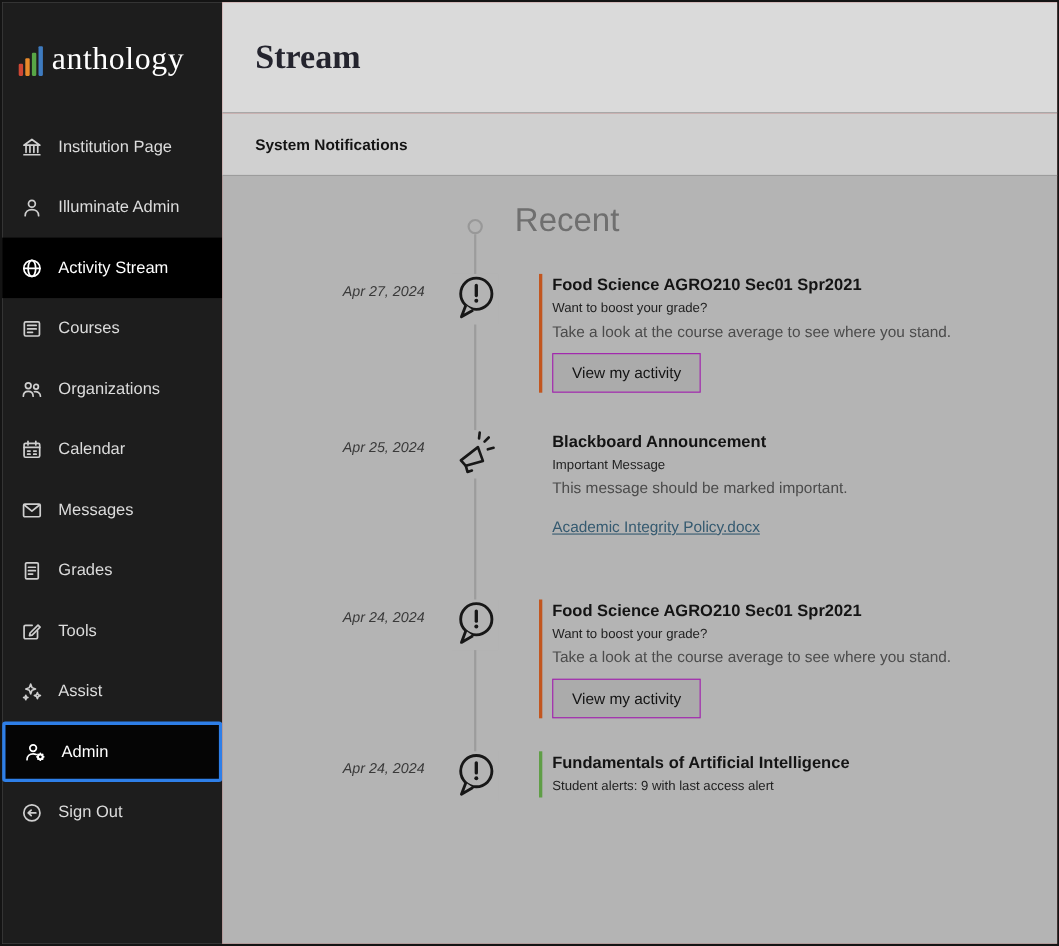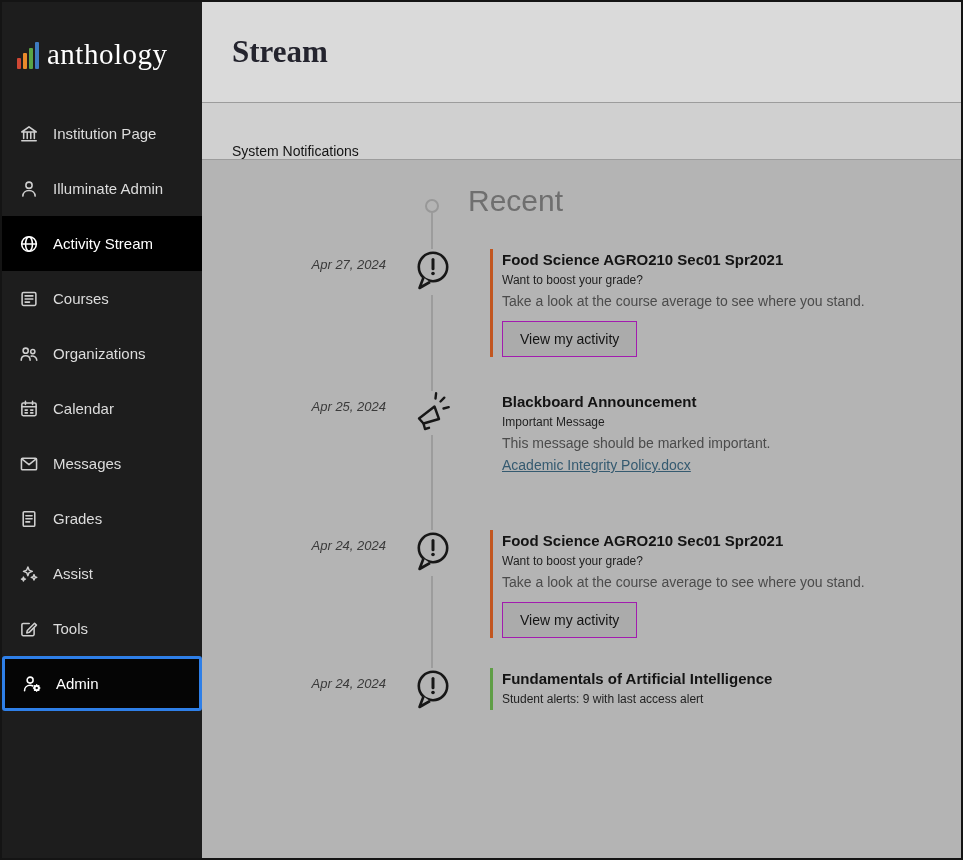--- a/index.html
+++ b/index.html
@@ -22,21 +22,21 @@
   .side-item .sicon { width:20px; height:20px; display:flex; align-items:center; justify-content:center; color:#cfcfcf; flex:none; }
   .side-item.active { background:#000; color:#fff; }
   .side-item.active .sicon { color:#fff; }
   .side-item.focused { background:#050505; border:3px solid #2e7fe8; border-radius:3px; color:#fff; }
   .side-item.focused .sicon { color:#fff; }
 
   
   .main { flex:1; display:flex; flex-direction:column; background:#b91c1c; }
   .page-header { height:101px; background:#dadada; border-bottom:1px solid #9c9c9c; display:flex; align-items:center; padding-left:30px; }
   .page-title { font-family:"Liberation Serif", serif; font-size:31px; font-weight:600; color:#24242e; }
-  .subnav { height:57px; background:#d0d0d0; border-bottom:1px solid #9c9c9c; display:flex; align-items:flex-end; padding-left:30px; font-size:14px; color:#141414; }
+  .subnav { height:57px; background:#d0d0d0; border-bottom:1px solid #9c9c9c; display:flex; align-items:center; padding-left:30px; font-size:14px; color:#141414;font-weight:bold; }
 
   .content { flex:1; position:relative; background:#b4b4b4; overflow:hidden; }
   .timeline-line { position:absolute; left:229px; top:53px; width:2px; height:472px; background:#9c9c9c; z-index:0; }
   .timeline-dot { position:absolute; left:223px; top:39px; width:14px; height:14px; border-radius:50%; border:2px solid #989898; background:#b4b4b4; z-index:1; }
   .recent-heading { margin:23px 0 10px 266px; font-size:30px; font-weight:400; color:#6f6f6f; line-height:36px; }
 
   .row { display:flex; position:relative; z-index:1; }
   .row-1 { margin-top:30px; }
   .row-2 { margin-top:34px; }
   .row-3 { margin-top:56px; }
@@ -45,21 +45,21 @@
   .row-icon { width:68px; display:flex; justify-content:center; align-items:flex-start; flex:none; }
   .row-icon svg { background:#b4b4b4; }
   .row-body { flex:1; padding:0 40px 0 24px; }
 
   .card { border-left:3px solid transparent; padding-left:9px; }
   .card.accent-orange { border-left-color:#c2561f; }
   .card.accent-green { border-left-color:#5f9e46; }
   .card-title { font-size:15px; font-weight:bold; color:#141414; line-height:21px; }
   .card-line1 { font-size:12px; color:#222222; line-height:21px; }
   .card-line2 { font-size:14px; color:#4b4b4b; line-height:21px; }
-  .card-link { display:inline-block; margin-top:3px; font-size:14px; color:#355a70; text-decoration:underline; cursor:pointer; }
+  .card-link { display:inline-block; margin-top:17px; font-size:14px; color:#355a70; text-decoration:underline; cursor:pointer; }
   .card-btn { margin-top:9px; display:inline-block; background:#ababab; border:1px solid #a21caf; padding:9px 17px; font-size:14px; color:#141414; font-family:"Liberation Sans", sans-serif; cursor:pointer; }
 </style>
 </head>
 <body>
 
 <div class="app">
 
   <nav class="sidebar">
     <div class="logo-area">
       <span class="logo-bars">
@@ -151,51 +151,60 @@
         <svg width="20" height="20" viewBox="0 0 18 18" fill="none" stroke="currentColor" stroke-width="1.4" stroke-linecap="round" stroke-linejoin="round">
             <rect x="3.8" y="2.4" width="10.4" height="13.2" rx="1"></rect>
             <path d="M6.2 6 h5.6 M6.2 8.8 h5.6 M6.2 11.6 h3.4"></path>
           </svg>
       </span>
       <span>Grades</span>
     </div>
 
     <div class="side-item">
       <span class="sicon">
+        <svg width="20" height="20" viewBox="0 0 18 18" fill="none" stroke="currentColor" stroke-width="1.4" stroke-linecap="round" stroke-linejoin="round">
+            <path d="M13.6 8.5 v5.3 a1.2 1.2 0 0 1 -1.2 1.2 H3.8 a1.2 1.2 0 0 1 -1.2 -1.2 V5.2 A1.2 1.2 0 0 1 3.8 4 h5.4"></path>
+            <path d="M7.5 10.3 L14 3.8 l1.7 1.7 L9.2 12 l-2.2 .5 .5-2.2 Z"></path>
+          </svg>
+      </span>
+      <span>Tools</span>
+    </div>
+
+    <div class="side-item">
+      <span class="sicon">
         <svg width="20" height="20" viewBox="0 0 18 18" fill="none" stroke="currentColor" stroke-width="1.3" stroke-linecap="round" stroke-linejoin="round">
             <path d="M8 2.6 l1.1 2.9 2.9 1.1 -2.9 1.1 L8 10.6 6.9 7.7 4 6.6 l2.9-1.1 Z"></path>
             <path d="M13.5 9.5 l.7 1.8 1.8 .7 -1.8 .7 -.7 1.8 -.7-1.8 -1.8-.7 1.8-.7 Z"></path>
             <path d="M4 11.8 l.5 1.3 1.3 .5 -1.3 .5 -.5 1.3 -.5-1.3 -1.3-.5 1.3-.5 Z"></path>
           </svg>
       </span>
       <span>Assist</span>
     </div>
 
-    <div class="side-item">
-      <span class="sicon">
-        <svg width="20" height="20" viewBox="0 0 18 18" fill="none" stroke="currentColor" stroke-width="1.4" stroke-linecap="round" stroke-linejoin="round">
-            <path d="M13.6 8.5 v5.3 a1.2 1.2 0 0 1 -1.2 1.2 H3.8 a1.2 1.2 0 0 1 -1.2 -1.2 V5.2 A1.2 1.2 0 0 1 3.8 4 h5.4"></path>
-            <path d="M7.5 10.3 L14 3.8 l1.7 1.7 L9.2 12 l-2.2 .5 .5-2.2 Z"></path>
-          </svg>
-      </span>
-      <span>Tools</span>
-    </div>
-
     <div class="side-item focused">
       <span class="sicon">
         <svg width="20" height="20" viewBox="0 0 18 18" fill="none" stroke="currentColor" stroke-width="1.4" stroke-linecap="round" stroke-linejoin="round">
             <circle cx="7.3" cy="5.5" r="2.7"></circle>
             <path d="M2.3 15 c0-3 2.2-4.8 5-4.8 .9 0 1.8 .2 2.5 .6"></path>
             <circle cx="13.2" cy="12.6" r="2.1"></circle>
             <path d="M13.2 9.8 v1 M13.2 14.4 v1 M10.4 12.6 h1 M15 12.6 h1 M11.3 10.7 l.7 .7 M14.4 13.8 l.7 .7 M15.1 10.7 l-.7 .7 M12 13.8 l-.7 .7"></path>
           </svg>
       </span>
       <span>Admin</span>
     </div>
 
+    <div class="side-item">
+      <span class="sicon">
+        <svg width="20" height="20" viewBox="0 0 18 18" fill="none" stroke="currentColor" stroke-width="1.4" stroke-linecap="round" stroke-linejoin="round">
+            <circle cx="9" cy="9" r="6.6"></circle>
+            <path d="M12.2 9 H6 M8.4 6.7 L6 9 l2.4 2.3"></path>
+          </svg>
+      </span>
+      <span>Sign Out</span>
+    </div>
   </nav>
 
   <div class="main">
     <header class="page-header">
       <h1 class="page-title">Stream</h1>
     </header>
 
     <div class="subnav">
       <span>System Notifications</span>
     </div>

